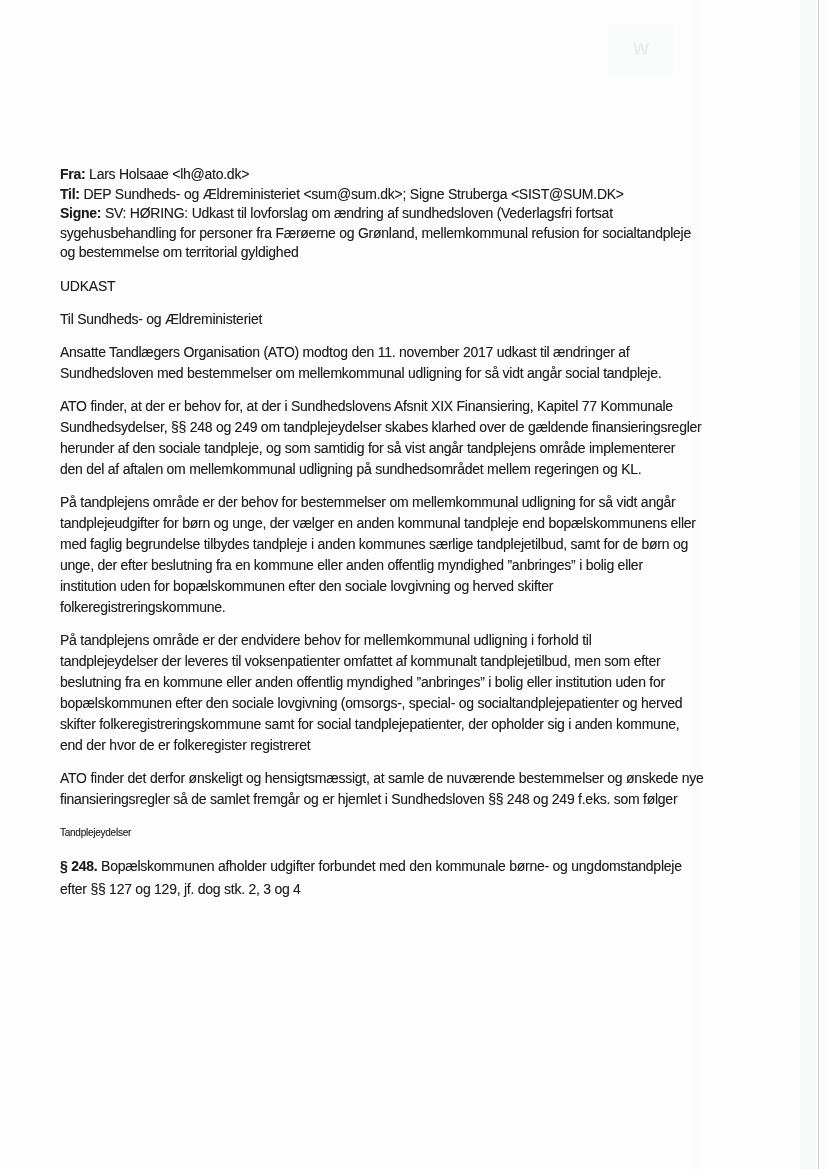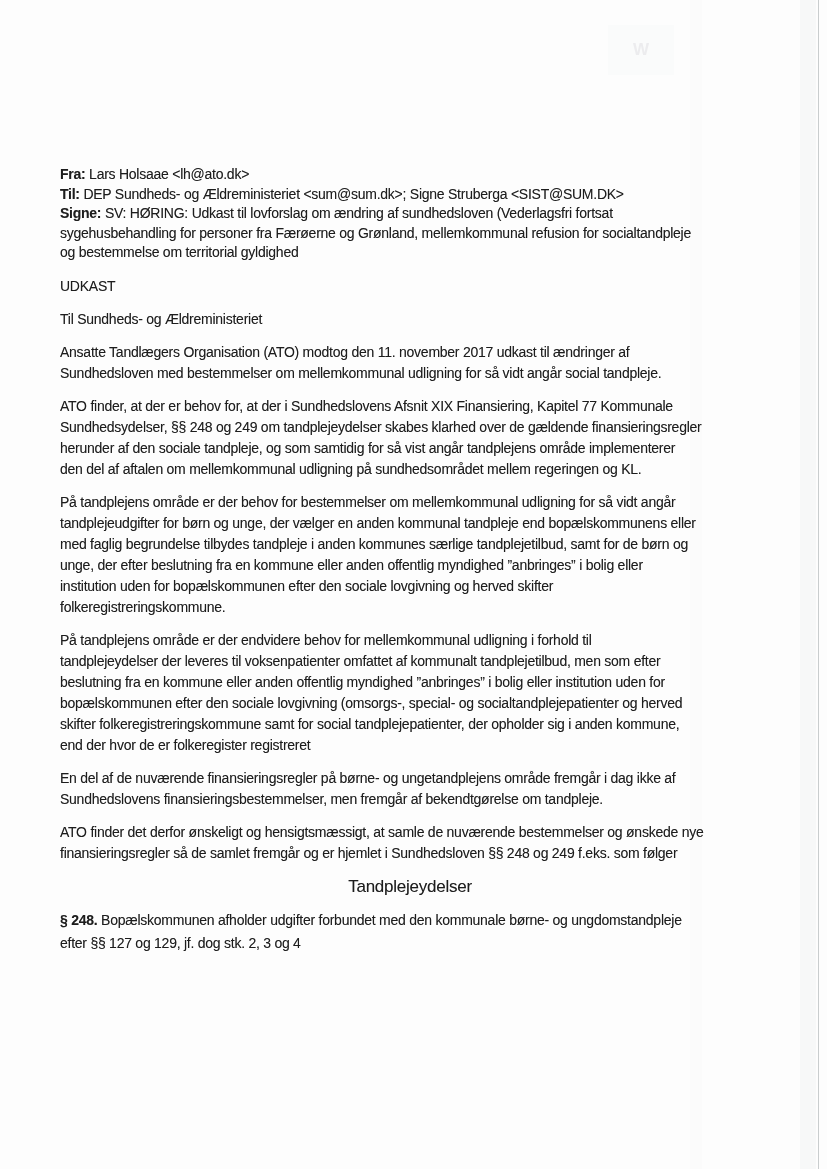--- a/index.html
+++ b/index.html
@@ -38,23 +38,23 @@
     white-space: pre-line;
   }
   .para {
     line-height: 21px;
     margin: 0 0 12px 0;
     white-space: pre-line;
   }
   .section-heading {
     line-height: 21px;
     margin: 0 0 12px 0;
-    text-align: center;
+    text-align: left;
     font-weight: normal;
-    font-size: 17px;
+    font-size: 10px;
   }
   .statute {
     line-height: 23px;
     margin: 0;
   }
   .statute-lead {
     font-weight: bold;
   }
   .statute-text {
     white-space: pre-line;
@@ -133,22 +133,20 @@
 med faglig begrundelse tilbydes tandpleje i anden kommunes særlige tandplejetilbud, samt for de børn og
 unge, der efter beslutning fra en kommune eller anden offentlig myndighed ”anbringes” i bolig eller
 institution uden for bopælskommunen efter den sociale lovgivning og herved skifter
 folkeregistreringskommune.</div>
     <div class="para">På tandplejens område er der endvidere behov for mellemkommunal udligning i forhold til
 tandplejeydelser der leveres til voksenpatienter omfattet af kommunalt tandplejetilbud, men som efter
 beslutning fra en kommune eller anden offentlig myndighed ”anbringes” i bolig eller institution uden for
 bopælskommunen efter den sociale lovgivning (omsorgs-, special- og socialtandplejepatienter og herved
 skifter folkeregistreringskommune samt for social tandplejepatienter, der opholder sig i anden kommune,
 end der hvor de er folkeregister registreret</div>
-    <div class="para">En del af de nuværende finansieringsregler på børne- og ungetandplejens område fremgår i dag ikke af
-Sundhedslovens finansieringsbestemmelser, men fremgår af bekendtgørelse om tandpleje.</div>
     <div class="para">ATO finder det derfor ønskeligt og hensigtsmæssigt, at samle de nuværende bestemmelser og ønskede nye
 finansieringsregler så de samlet fremgår og er hjemlet i Sundhedsloven §§ 248 og 249 f.eks. som følger</div>
 
     <div class="section-heading">Tandplejeydelser</div>
 
     <div class="statute"><span class="statute-lead">§ 248.</span> <span class="statute-text">Bopælskommunen afholder udgifter forbundet med den kommunale børne- og ungdomstandpleje
 efter §§ 127 og 129, jf. dog stk. 2, 3 og 4</span></div>
 
   </div>
 </div>

